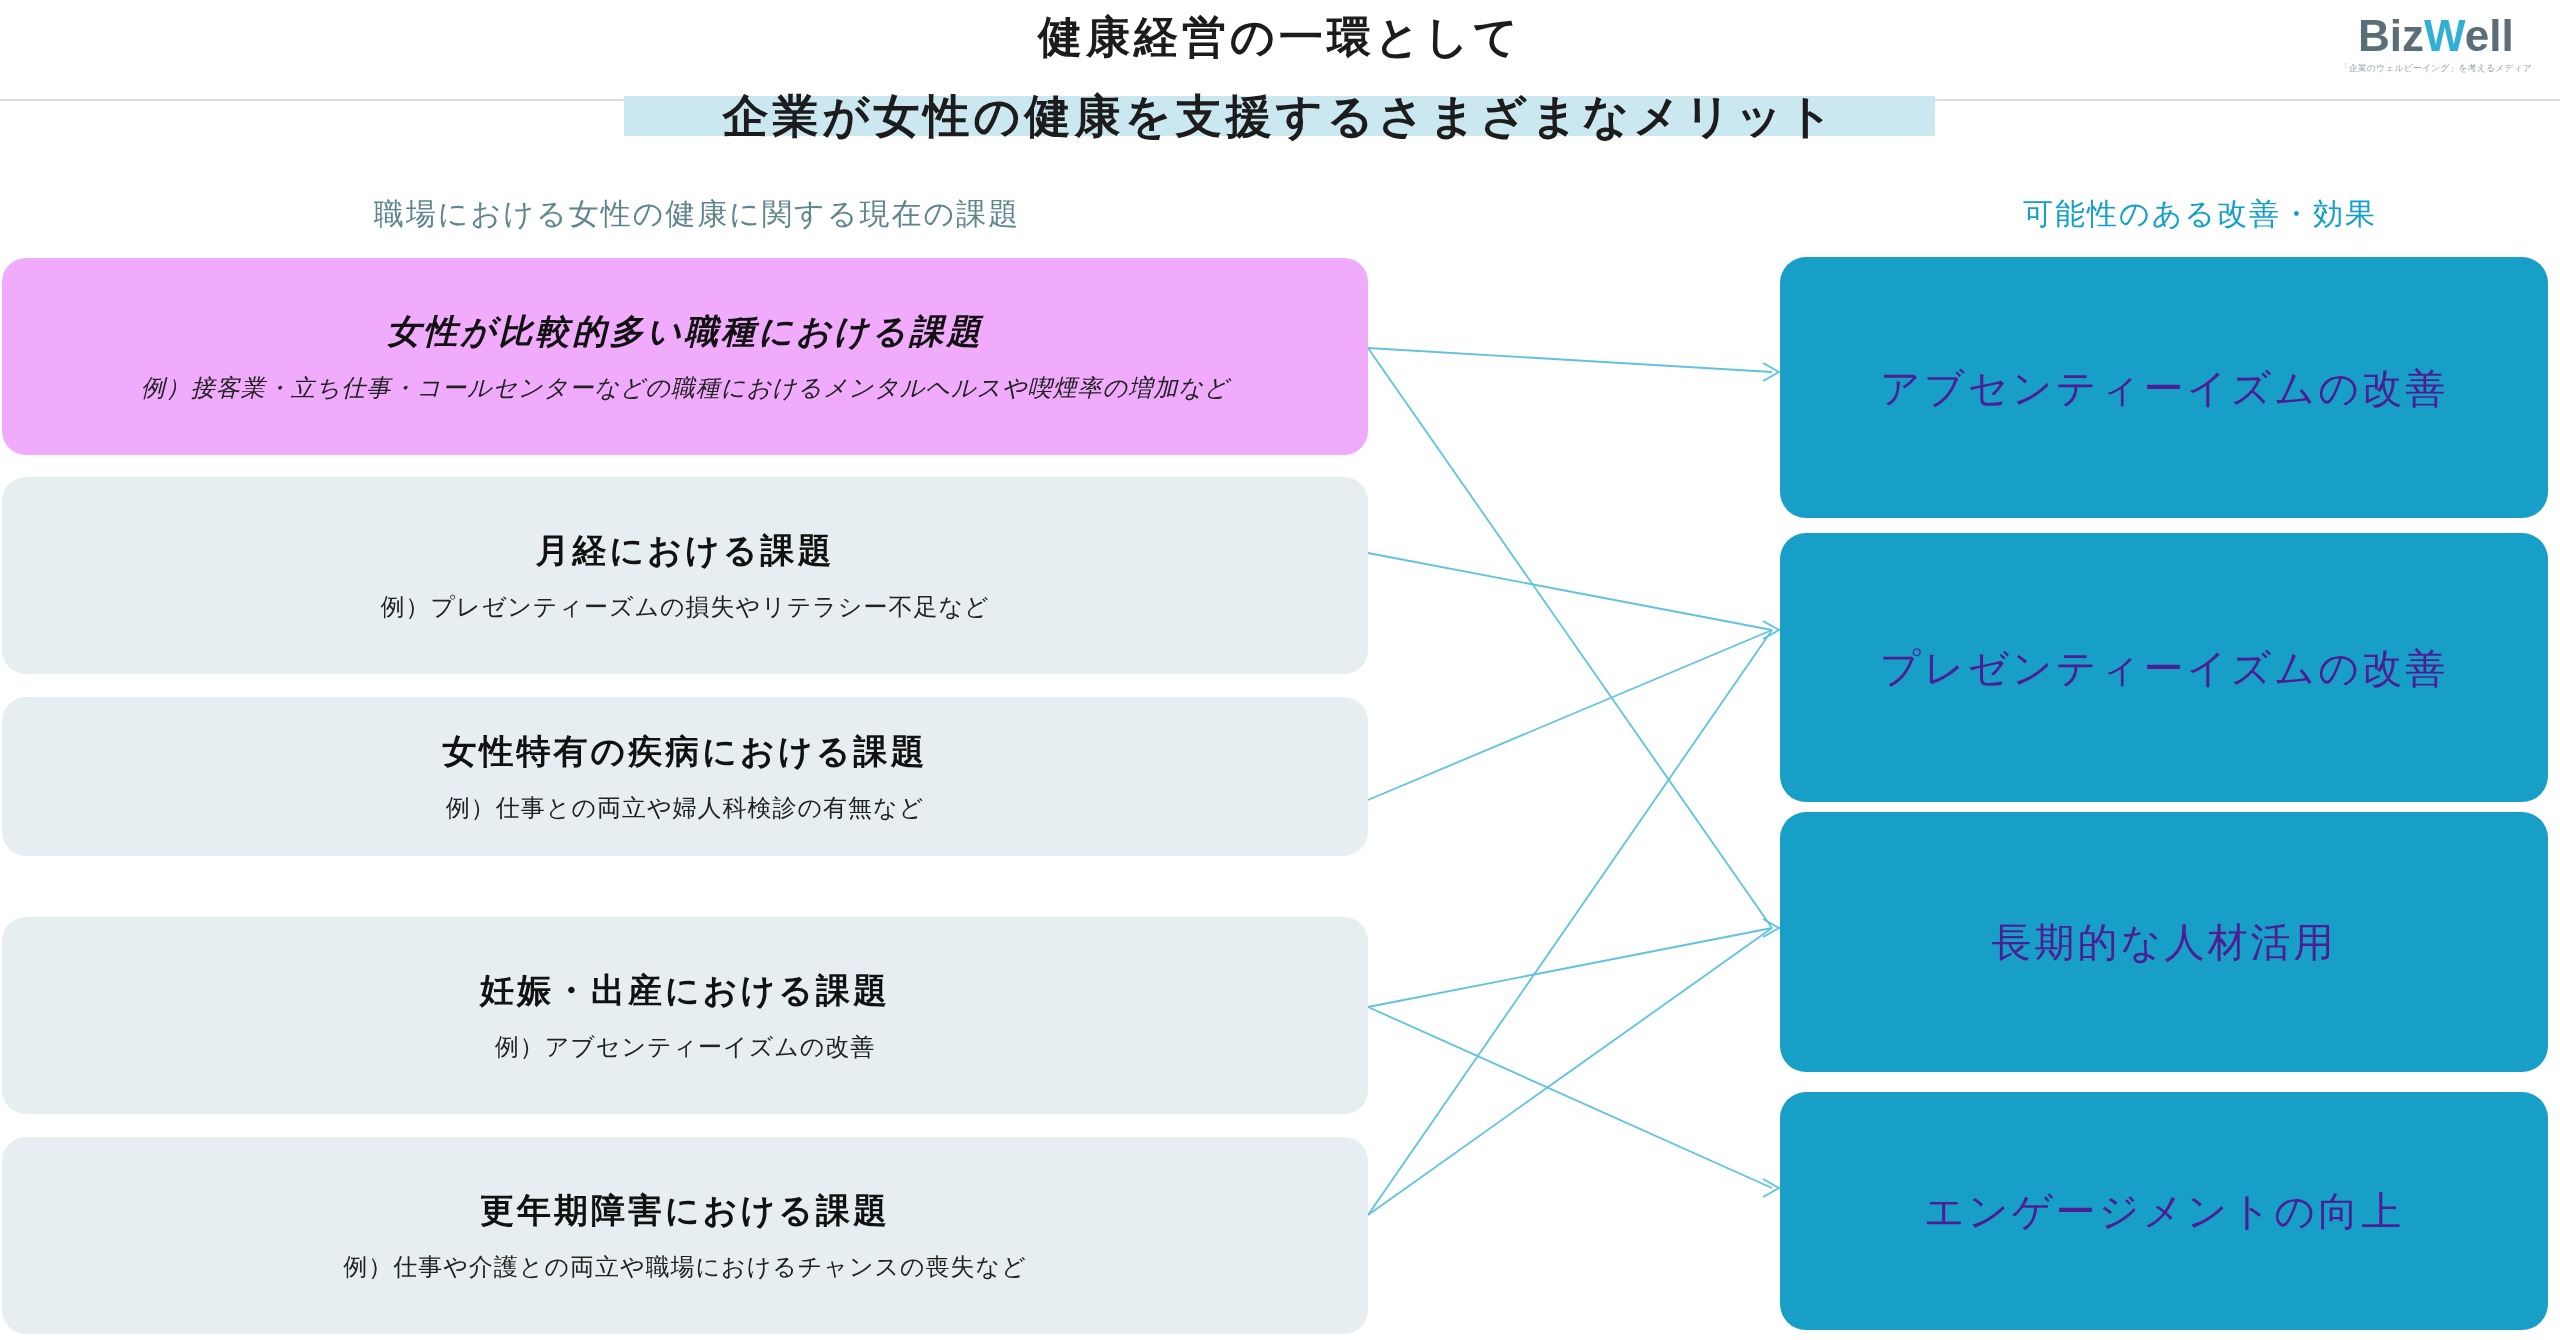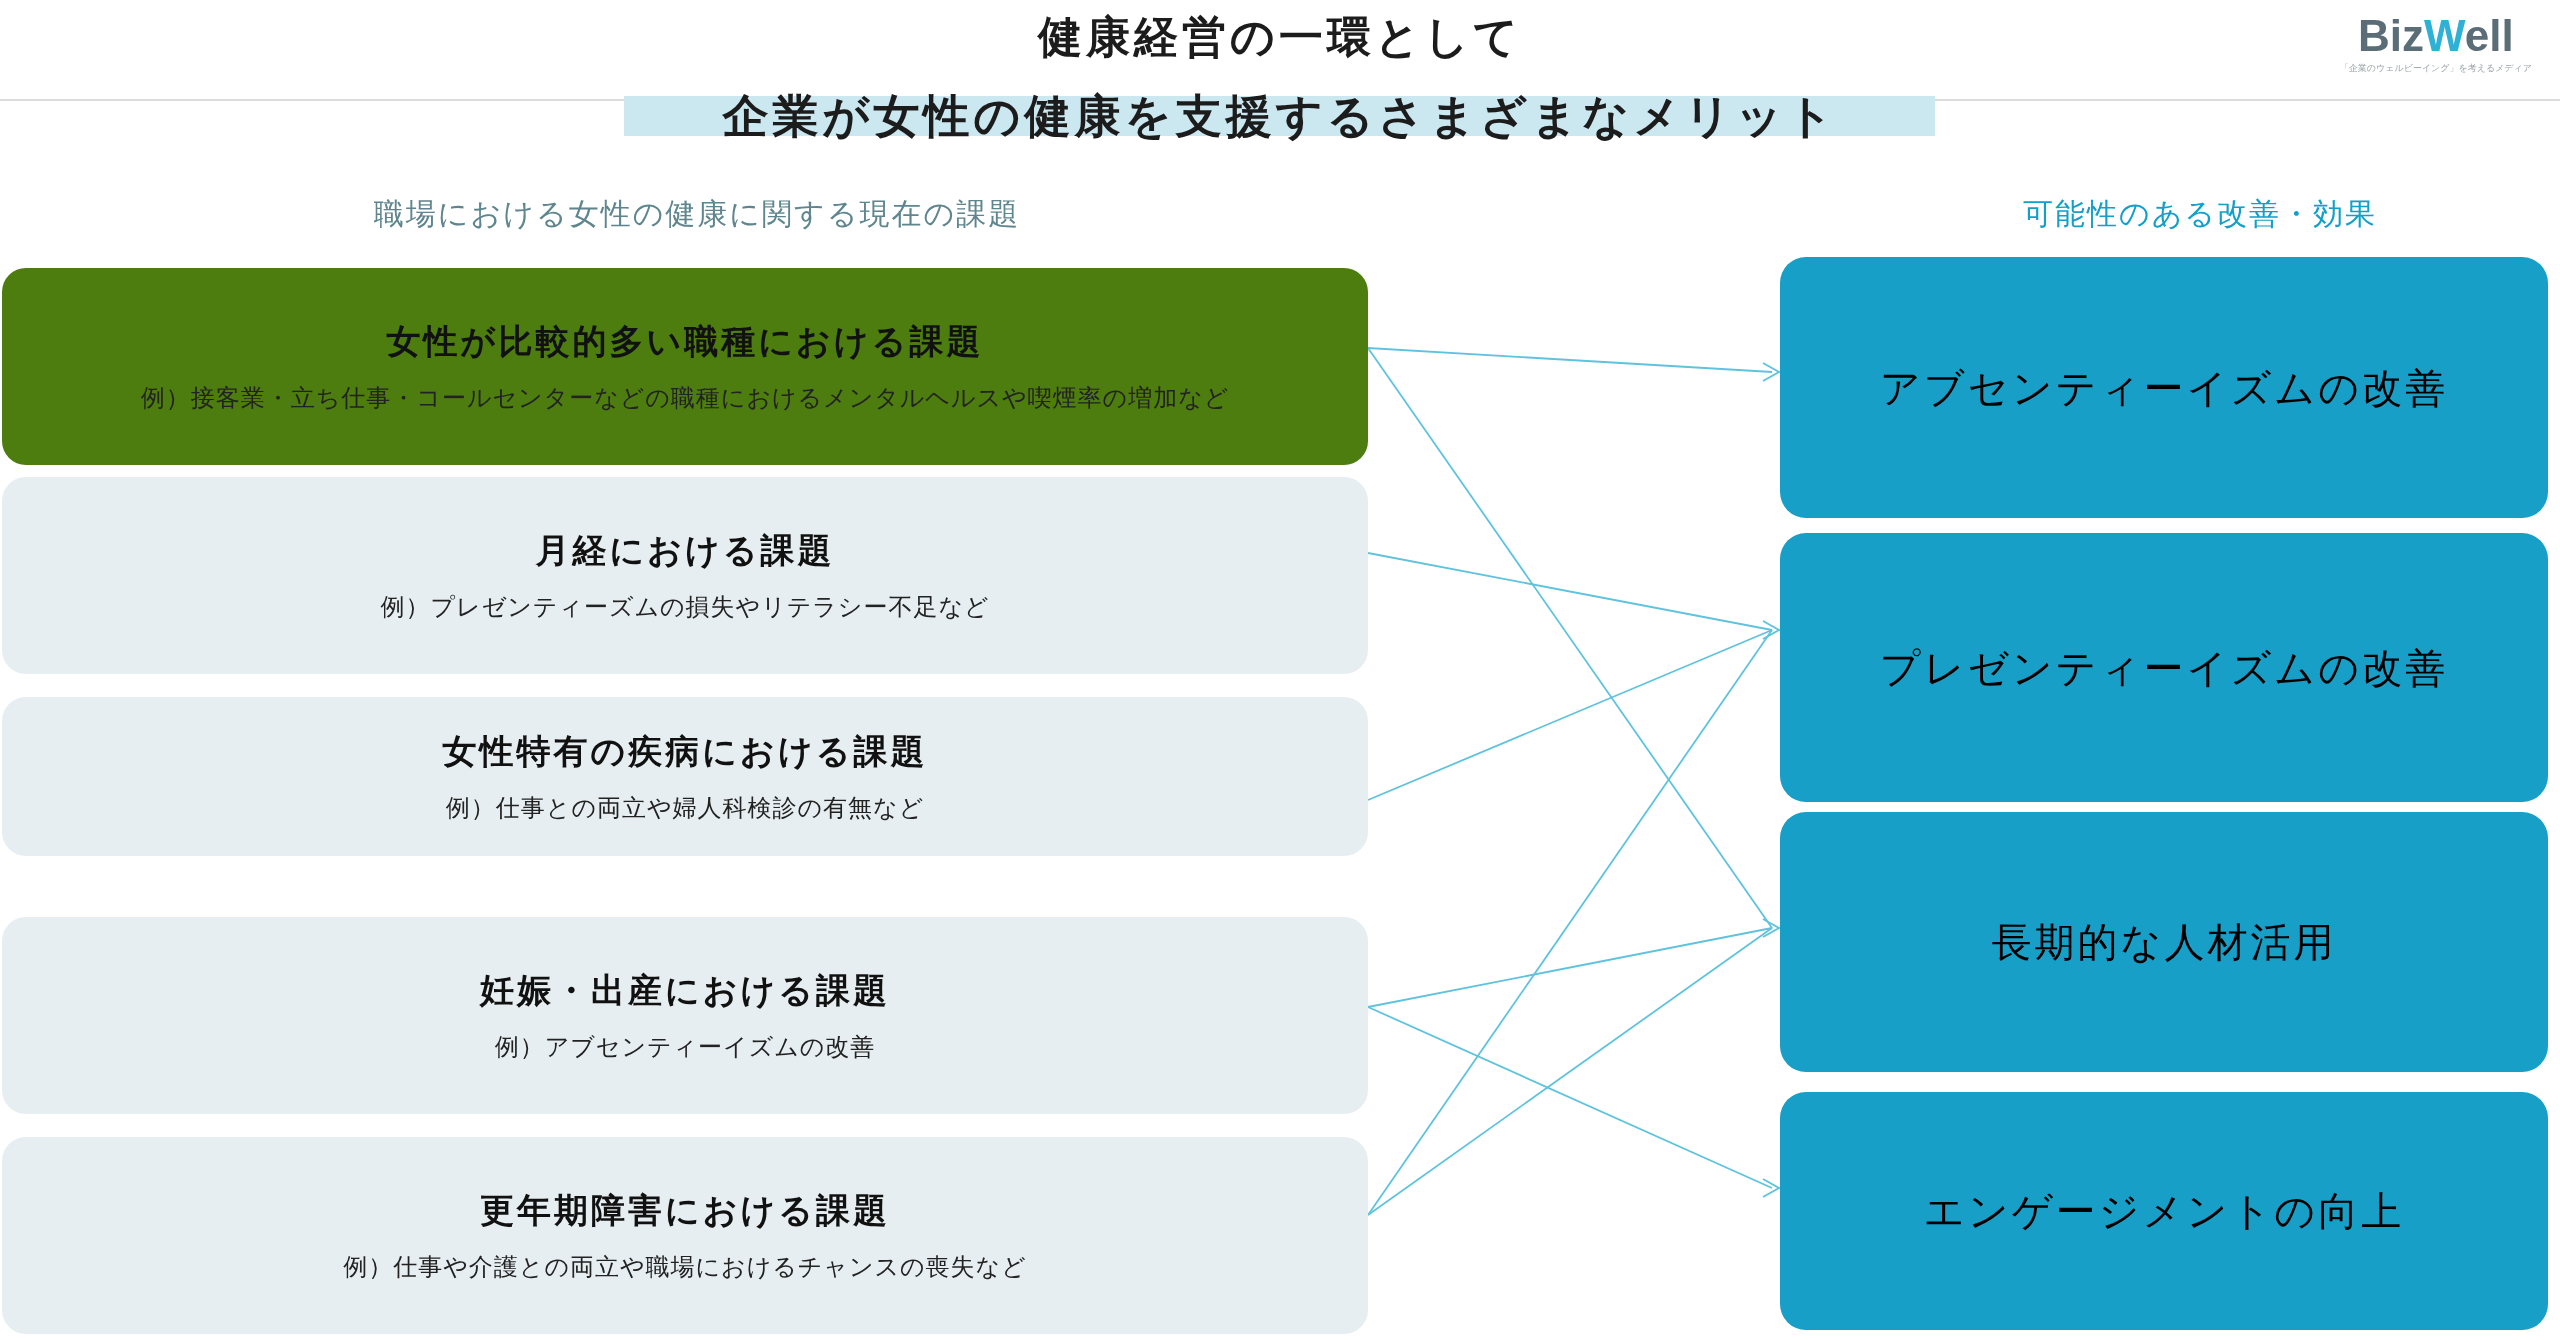--- a/index.html
+++ b/index.html
@@ -29,21 +29,21 @@
   
   .left-box{position:absolute;left:2px;width:1366px;height:197px;border-radius:24px;
             display:flex;flex-direction:column;justify-content:center;align-items:center;
             gap:28px;z-index:5;}
   .left-box-title{font-size:34px;font-weight:600;letter-spacing:3px;color:#111;line-height:1;}
   .left-box-example{font-size:24px;font-weight:400;letter-spacing:1px;color:#222;line-height:1;}
 
   
   .right-box{position:absolute;left:1780px;width:768px;border-radius:26px;
              display:flex;justify-content:center;align-items:center;z-index:5;}
-  .right-box-label{font-size:40px;font-weight:500;letter-spacing:3px;color:#000000;line-height:1;}
+  .right-box-label{font-size:40px;font-weight:500;letter-spacing:3px;color:#4c1d95;line-height:1;}
 </style>
 </head>
 <body>
 
 <div class="stage">
 
   <div class="topline" style="background: rgb(220, 220, 220);"></div>
   <div class="highlight-band" style="background: rgb(203, 231, 240);"></div>
 
   <h1 class="title1">健康経営の一環として</h1>
@@ -66,21 +66,21 @@
       <line x1="1368" y1="1007" x2="1772" y2="1188" stroke="#5fc3dd" stroke-width="1.8"></line>
       <line x1="1368" y1="1215" x2="1772" y2="630" stroke="#5fc3dd" stroke-width="1.8"></line>
       <line x1="1368" y1="1215" x2="1772" y2="928" stroke="#5fc3dd" stroke-width="1.8"></line>
       <path d="M1763,363 L1779,372 L1763,381" fill="none" stroke="#5fc3dd" stroke-width="2"></path>
       <path d="M1763,919 L1779,928 L1763,937" fill="none" stroke="#5fc3dd" stroke-width="2"></path>
       <path d="M1763,621 L1779,630 L1763,639" fill="none" stroke="#5fc3dd" stroke-width="2"></path>
       <path d="M1763,1179 L1779,1188 L1763,1197" fill="none" stroke="#5fc3dd" stroke-width="2"></path>
     </svg>
 
   <div id="left-boxes">
-      <div class="left-box" style="top: 268px; height: 197px; background: #4d7c0f;">
+      <div class="left-box" style="top: 258px; height: 197px; background: #f0abfc; font-style: italic;">
         <div class="left-box-title">女性が比較的多い職種における課題</div>
         <div class="left-box-example">例）接客業・立ち仕事・コールセンターなどの職種におけるメンタルヘルスや喫煙率の増加など</div>
       </div>
       <div class="left-box" style="top: 477px; height: 197px; background: rgb(231, 238, 241);">
         <div class="left-box-title">月経における課題</div>
         <div class="left-box-example">例）プレゼンティーズムの損失やリテラシー不足など</div>
       </div>
       <div class="left-box" style="top: 697px; height: 159px; background: rgb(231, 238, 241);">
         <div class="left-box-title">女性特有の疾病における課題</div>
         <div class="left-box-example">例）仕事との両立や婦人科検診の有無など</div>

